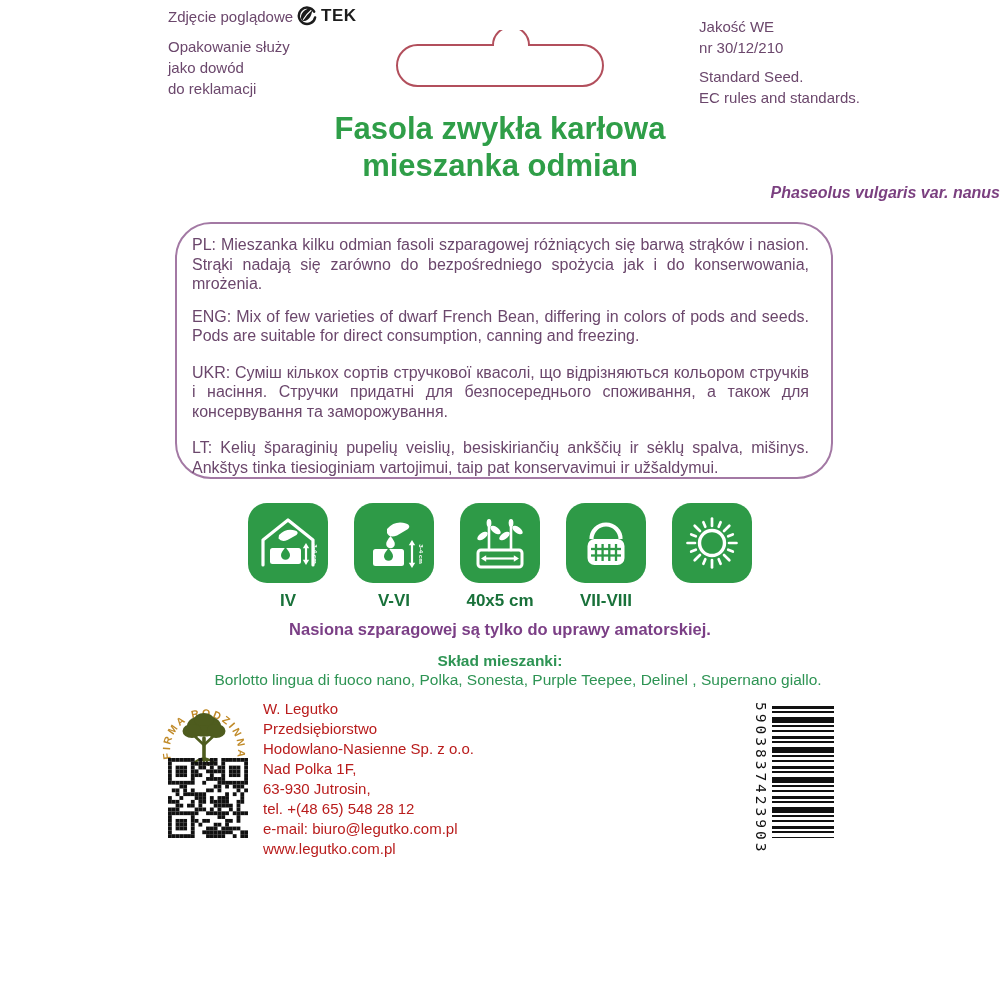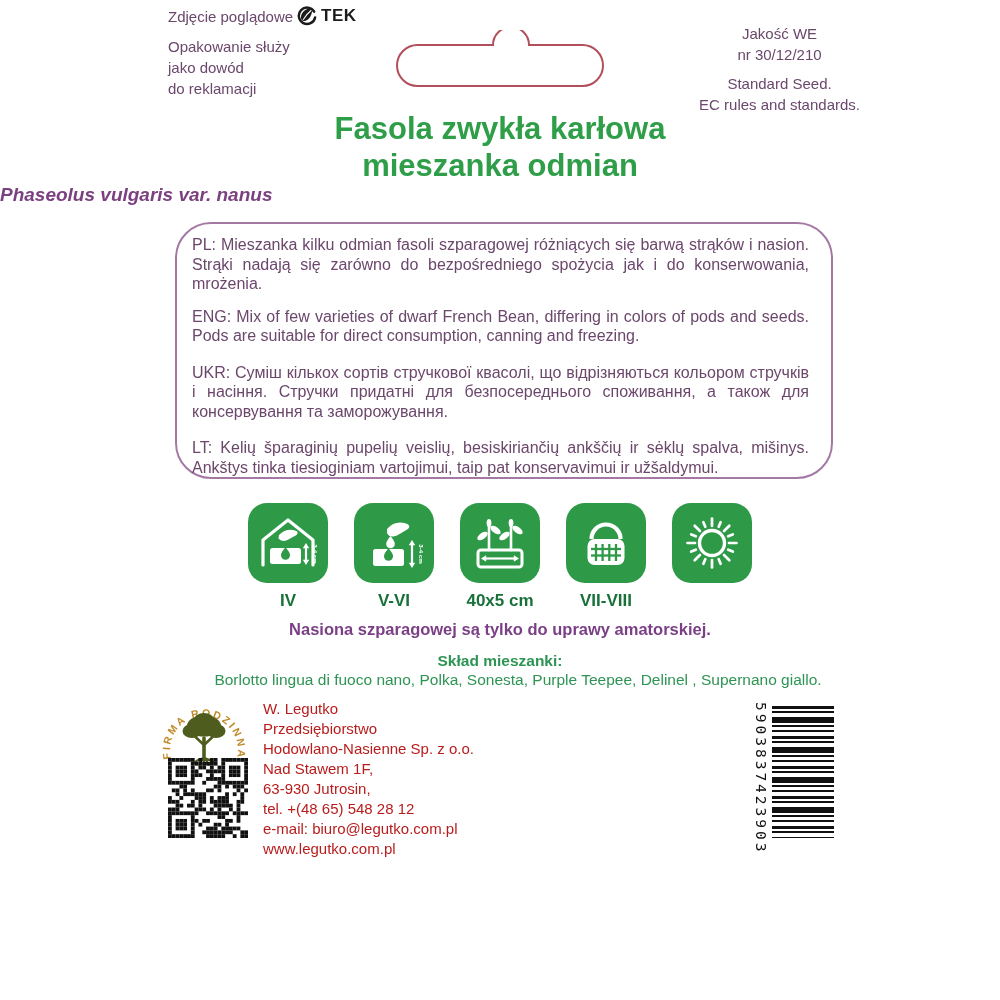--- a/index.html
+++ b/index.html
@@ -4,29 +4,29 @@
 <style>
   html,body{margin:0;padding:0;background:#fff;}
   .page{position:relative;width:1000px;height:1000px;background:#fff;overflow:hidden;
         font-family:"Liberation Sans",sans-serif;color:#6b476c;}
   
   .hdr-left{position:absolute;left:168px;top:6px;font-size:15px;line-height:21px;}
   .hdr-left .first{margin-bottom:9px;}
   .tek{position:absolute;left:296px;top:5px;display:flex;align-items:center;gap:4px;}
   .tek svg{display:block;}
   .tek span{font-size:17px;font-weight:bold;color:#1c1c1c;letter-spacing:.5px;}
-  .hdr-right{position:absolute;right:140px;top:23px;text-align:center;font-size:15px;line-height:21px;}
+  .hdr-right{position:absolute;right:140px;top:16px;text-align:left;font-size:15px;line-height:21px;}
   .hdr-right .grp{margin-bottom:8px;}
   
   .hang-tab{position:absolute;left:394px;top:30px;}
   
   .title{position:absolute;left:0;top:110px;width:1000px;text-align:center;
          font-size:31px;font-weight:bold;color:#2f9e48;line-height:37px;}
-  .latin{position:absolute;left:0;top:184px;width:1000px;text-align:left;
-         font-size:19px;font-weight:bold;font-style:italic;color:#7b4080;}
+  .latin{position:absolute;left:0;top:184px;width:1000px;text-align:right;
+         font-size:16px;font-weight:bold;font-style:italic;color:#7b4080;}
   
   .desc-box{position:absolute;left:175px;top:222px;width:658px;height:257px;box-sizing:border-box;
             border:2px solid #a379a4;border-radius:36px;padding:11px 22px 0 15px;}
   .desc-box p{margin:0 0 13px 0;font-size:16px;line-height:19.5px;text-align:justify;color:#6b476c;}
   .desc-box p.gap{margin-bottom:17px;}
   
   .icons-row{position:absolute;left:0;top:503px;width:1000px;display:flex;justify-content:center;gap:26px;}
   .icon-item{width:80px;text-align:center;}
   .gicon{display:block;width:80px;height:80px;}
   .gicon .bg{fill:#2e9a47;}
@@ -475,21 +475,21 @@
         <rect x="68" y="80" width="4" height="4" fill="#111"></rect>
         <rect x="76" y="80" width="4" height="4" fill="#111"></rect>
         <rect x="80" y="80" width="4" height="4" fill="#111"></rect>
       </svg>
     </div>
 
   <div class="company">
     <div>W. Legutko</div>
     <div>Przedsiębiorstwo</div>
     <div>Hodowlano-Nasienne Sp. z o.o.</div>
-    <div>Nad Stawem 1F,</div>
+    <div>Nad Polka 1F,</div>
     <div>63-930 Jutrosin,</div>
     <div>tel. +(48 65) 548 28 12</div>
     <div>e-mail: biuro@legutko.com.pl</div>
     <div>www.legutko.com.pl</div>
   </div>
 
   <div class="barcode">
     <div class="bc-num">5903837423903</div>
     <div class="bc-bars"></div>
   </div>

